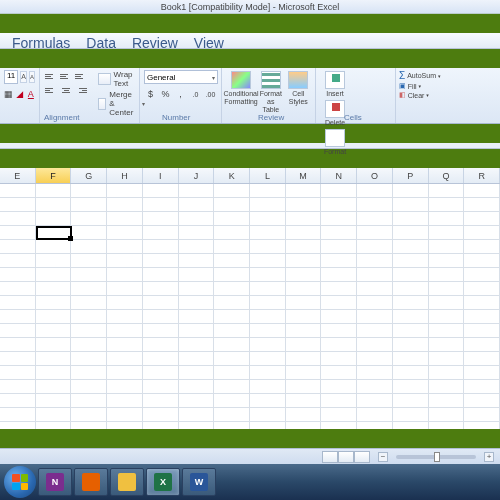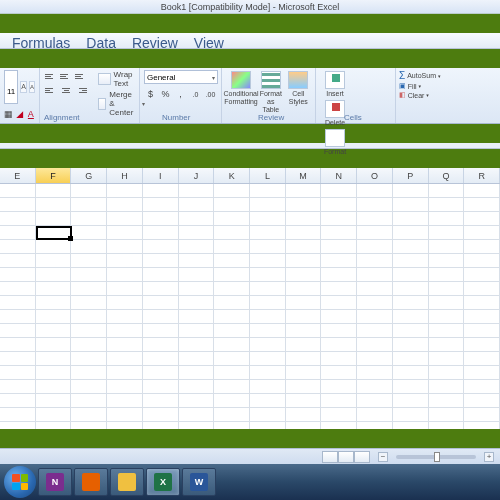--- a/index.html
+++ b/index.html
@@ -6,21 +6,21 @@
 body { width: 500px; height: 500px; overflow: hidden; background: #333; }
 .window { width: 500px; height: 464px; background: #4d7c0f; display: flex; flex-direction: column; gap: 19px; }
 .titlebar { height: 14px; background: linear-gradient(180deg, #eef3fb 0%, #d8e4f5 100%); font-size: 9px; color: #444; text-align: center; line-height: 14px; border-bottom: 1px solid #bcc; }
 .menubar { height: 16px; background: linear-gradient(180deg, #f7fbff 0%, #e4ecf7 100%); display: flex; border-bottom: 1px solid #b8c4d8; padding-left: 4px; }
 .menu-item { font-size: 14px; color: #3b5b8c; padding: 2px 8px; cursor: pointer; }
 .ribbon { height: 56px; background: linear-gradient(180deg, #eff5fc 0%, #dce7f5 100%); border-bottom: 1px solid #a8b8d0; display: flex; position: relative; }
 .ribbon-group { border-right: 1px solid #c5d2e5; padding: 2px 4px; display: flex; flex-direction: column; }
 .group-label { font-size: 8px; color: #5a7aa8; position: absolute; bottom: 1px; }
 .font-group { width: 40px; }
 .font-row { display: flex; gap: 2px; align-items: center; }
-.small-input { width: 22px; height: 14px; background: #fff; border: 1px solid #b0c0d8; font-size: 8px; padding: 16px 2px; }
+.small-input { width: 22px; height: 14px; background: #fff; border: 1px solid #b0c0d8; font-size: 8px; padding: 0 2px; }
 .btn-small { width: 12px; height: 12px; background: #f5f8fc; border: 1px solid #c5d2e5; font-size: 7px; text-align: center; line-height: 10px; color: #555; }
 .icon-btn { width: 14px; height: 14px; font-size: 9px; color: #444; display: inline-flex; align-items: center; justify-content: center; }
 .align-group { width: 100px; }
 .align-row { display: flex; gap: 1px; }
 .align-btn { width: 14px; height: 12px; display: flex; flex-direction: column; justify-content: center; gap: 1px; padding: 1px; }
 .align-line { height: 1px; background: #666; }
 .wrap-item { display: flex; align-items: center; gap: 3px; font-size: 8px; color: #444; margin-left: 24px; }
 .wrap-icon { width: 14px; height: 12px; background: linear-gradient(180deg,#fff,#e8eef8); border: 1px solid #b8c8dc; }
 .number-group { width: 82px; }
 .num-select { width: 74px; height: 14px; background: #fff; border: 1px solid #b0c0d8; font-size: 8px; padding: 0 2px; display: flex; align-items: center; justify-content: space-between; }

